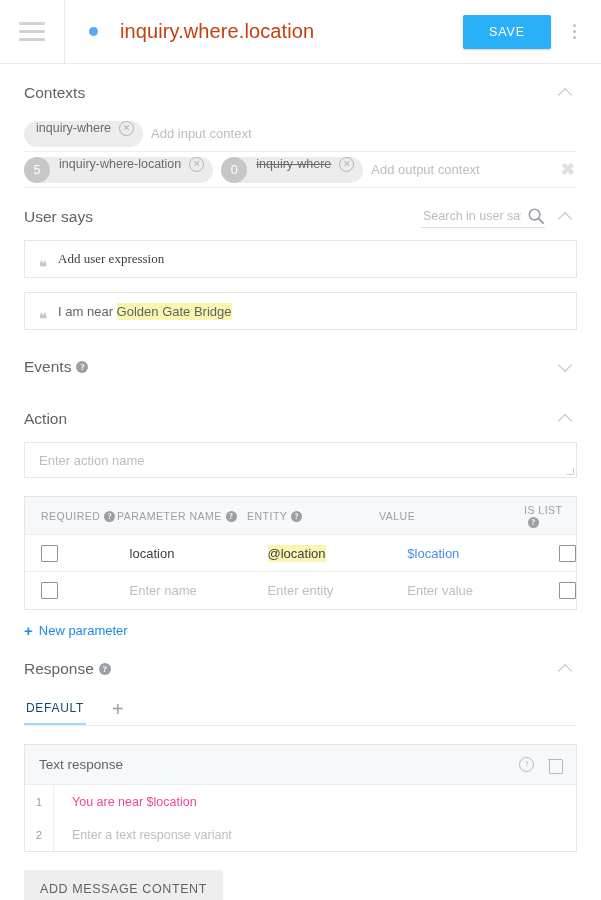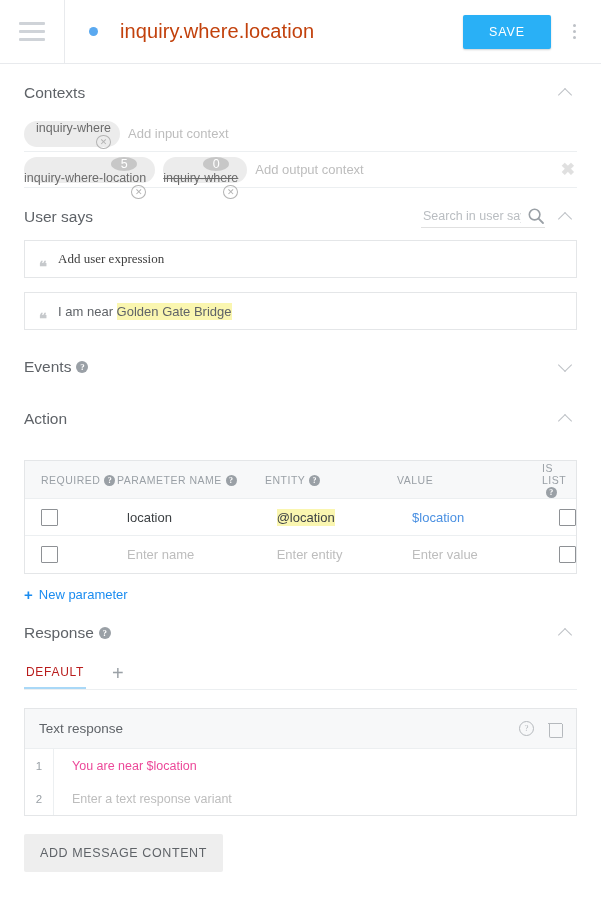--- a/index.html
+++ b/index.html
@@ -136,30 +136,29 @@
   
   .ctx-row {
     display: flex;
     align-items: center;
     min-height: 36px;
     border-bottom: 1px solid #eceff1;
     padding: 4px 0;
   }
   .chip {
     display: inline-flex;
-    align-items: flex-end;
+    align-items: flex-start;
     background: #ececec;
     border-radius: 14px;
     height: 26px;
     padding: 0 9px 0 12px;
     margin-right: 8px;
     font-size: 12.5px;
     color: #6b6b6b;
     white-space: nowrap;
-    flex-direction: column;
   }
   .chip.withbadge { padding-left: 0; }
   .badge {
     width: 26px; height: 26px;
     border-radius: 50%;
     background: #c7c7c7;
     color: #fff;
     font-size: 12.5px;
     display: flex;
     align-items: center;
@@ -278,21 +277,21 @@
   .ptable .trow {
     display: flex;
     align-items: center;
     height: 37px;
     font-size: 13px;
     border-bottom: 1px solid #eceff1;
     gap: 19px;
   }
   .ptable .trow:last-child { border-bottom: none; }
   .c1 { width: 92px; padding-left: 16px; }
-  .c2 { width: 148px; }
+  .c2 { width: 130px; }
   .c3 { width: 132px; }
   .c4 { width: 145px; }
   .c5 { flex: 1; }
   .cbox {
     width: 17px; height: 17px;
     border: 1.6px solid #8e9195;
     border-radius: 1px;
     display: block;
     cursor: pointer;
     background: #fff;
@@ -322,21 +321,21 @@
   
   .tabs {
     display: flex;
     align-items: flex-end;
     border-bottom: 1px solid #eceff1;
     height: 32px;
     margin-top: 2px;
   }
   .tab {
     font-size: 12px;
-    color: #b91c1c;
+    color: #0c4a6e;
     letter-spacing: .7px;
     padding: 0 2px 8px 2px;
     border-bottom: 2px solid #a9d8f7;
     cursor: pointer;
   }
   .tab-plus {
     color: #9aa0a6;
     font-size: 20px;
     margin-left: 26px;
     padding-bottom: 4px;
@@ -497,20 +496,24 @@
     <div class="chev down"></div>
   </div>
 
   
   <div class="section-head">
     <div class="section-title">Action</div>
     <div class="spacer"></div>
     <div class="chev"></div>
   </div>
 
+  <div class="action-input">
+    <span>Enter action name</span>
+    <span class="resize-grip"></span>
+  </div>
 
   
   <div class="ptable">
     <div class="thead">
       <div class="c1"><span>REQUIRED</span><span class="hdr-help">?</span></div>
       <div class="c2"><span>PARAMETER NAME</span><span class="hdr-help">?</span></div>
       <div class="c3"><span>ENTITY</span><span class="hdr-help">?</span></div>
       <div class="c4"><span>VALUE</span></div>
       <div class="c5"><span>IS LIST</span><span class="hdr-help">?</span></div>
     </div>

